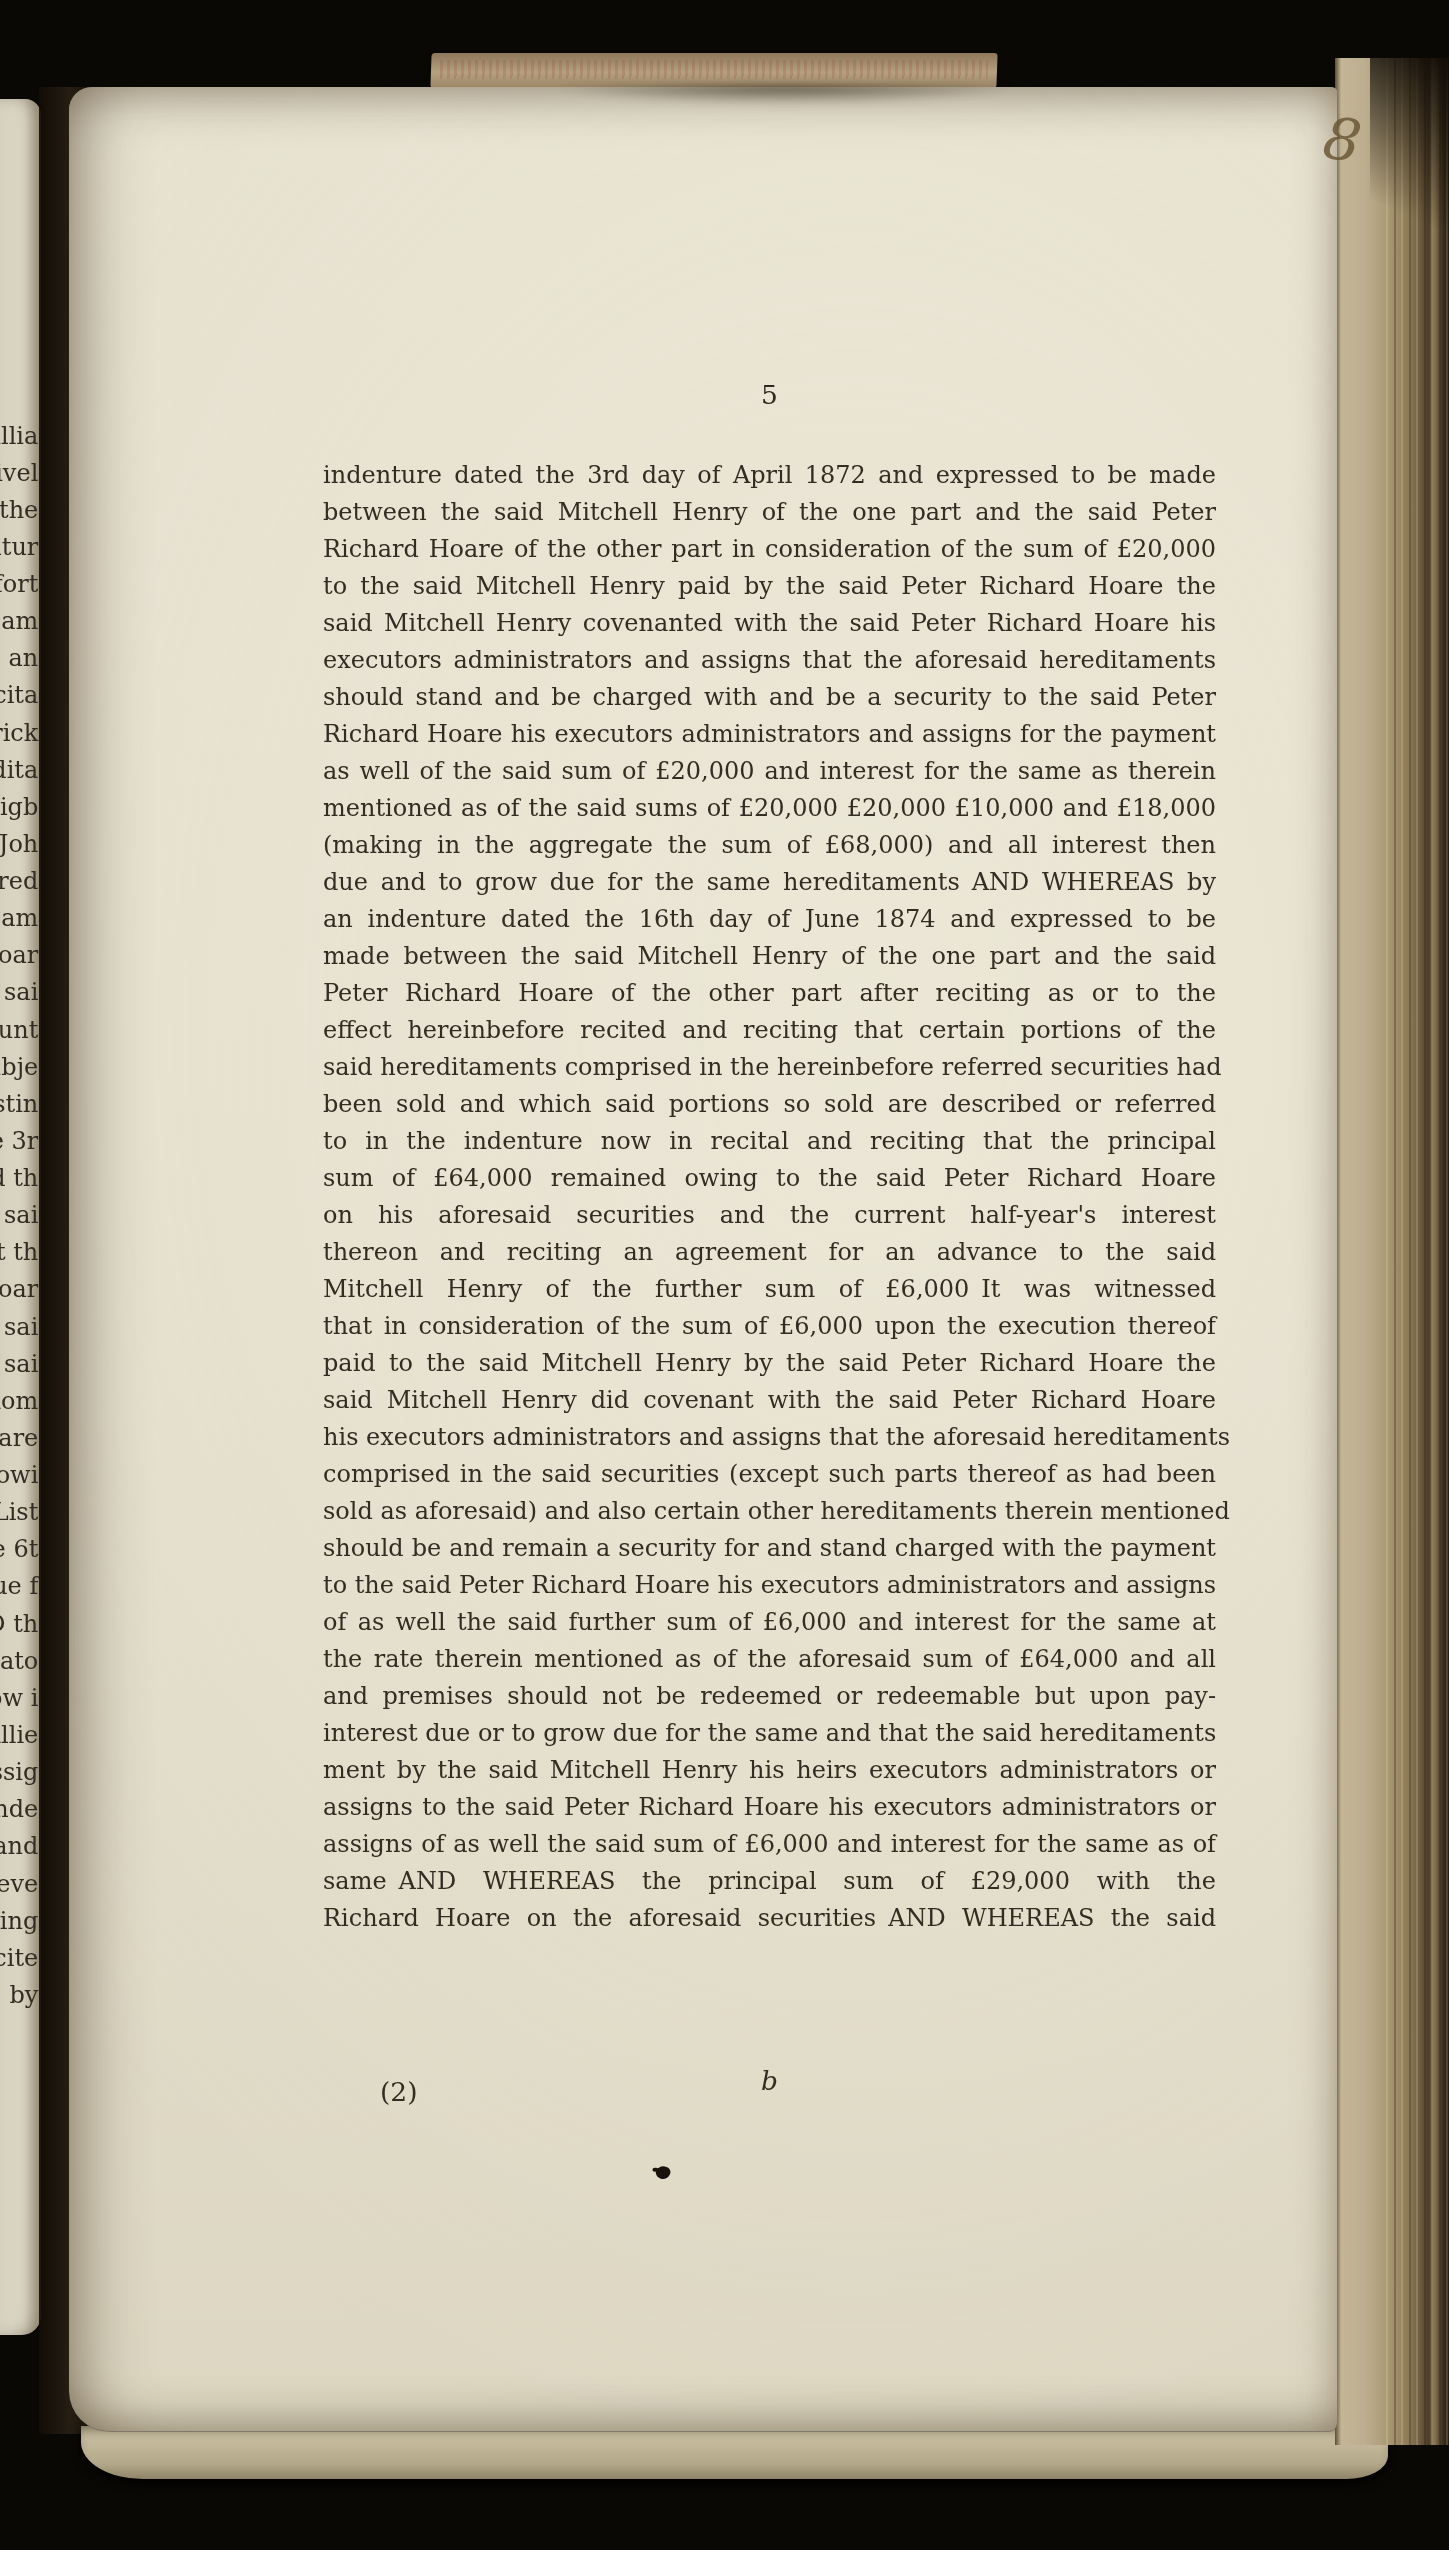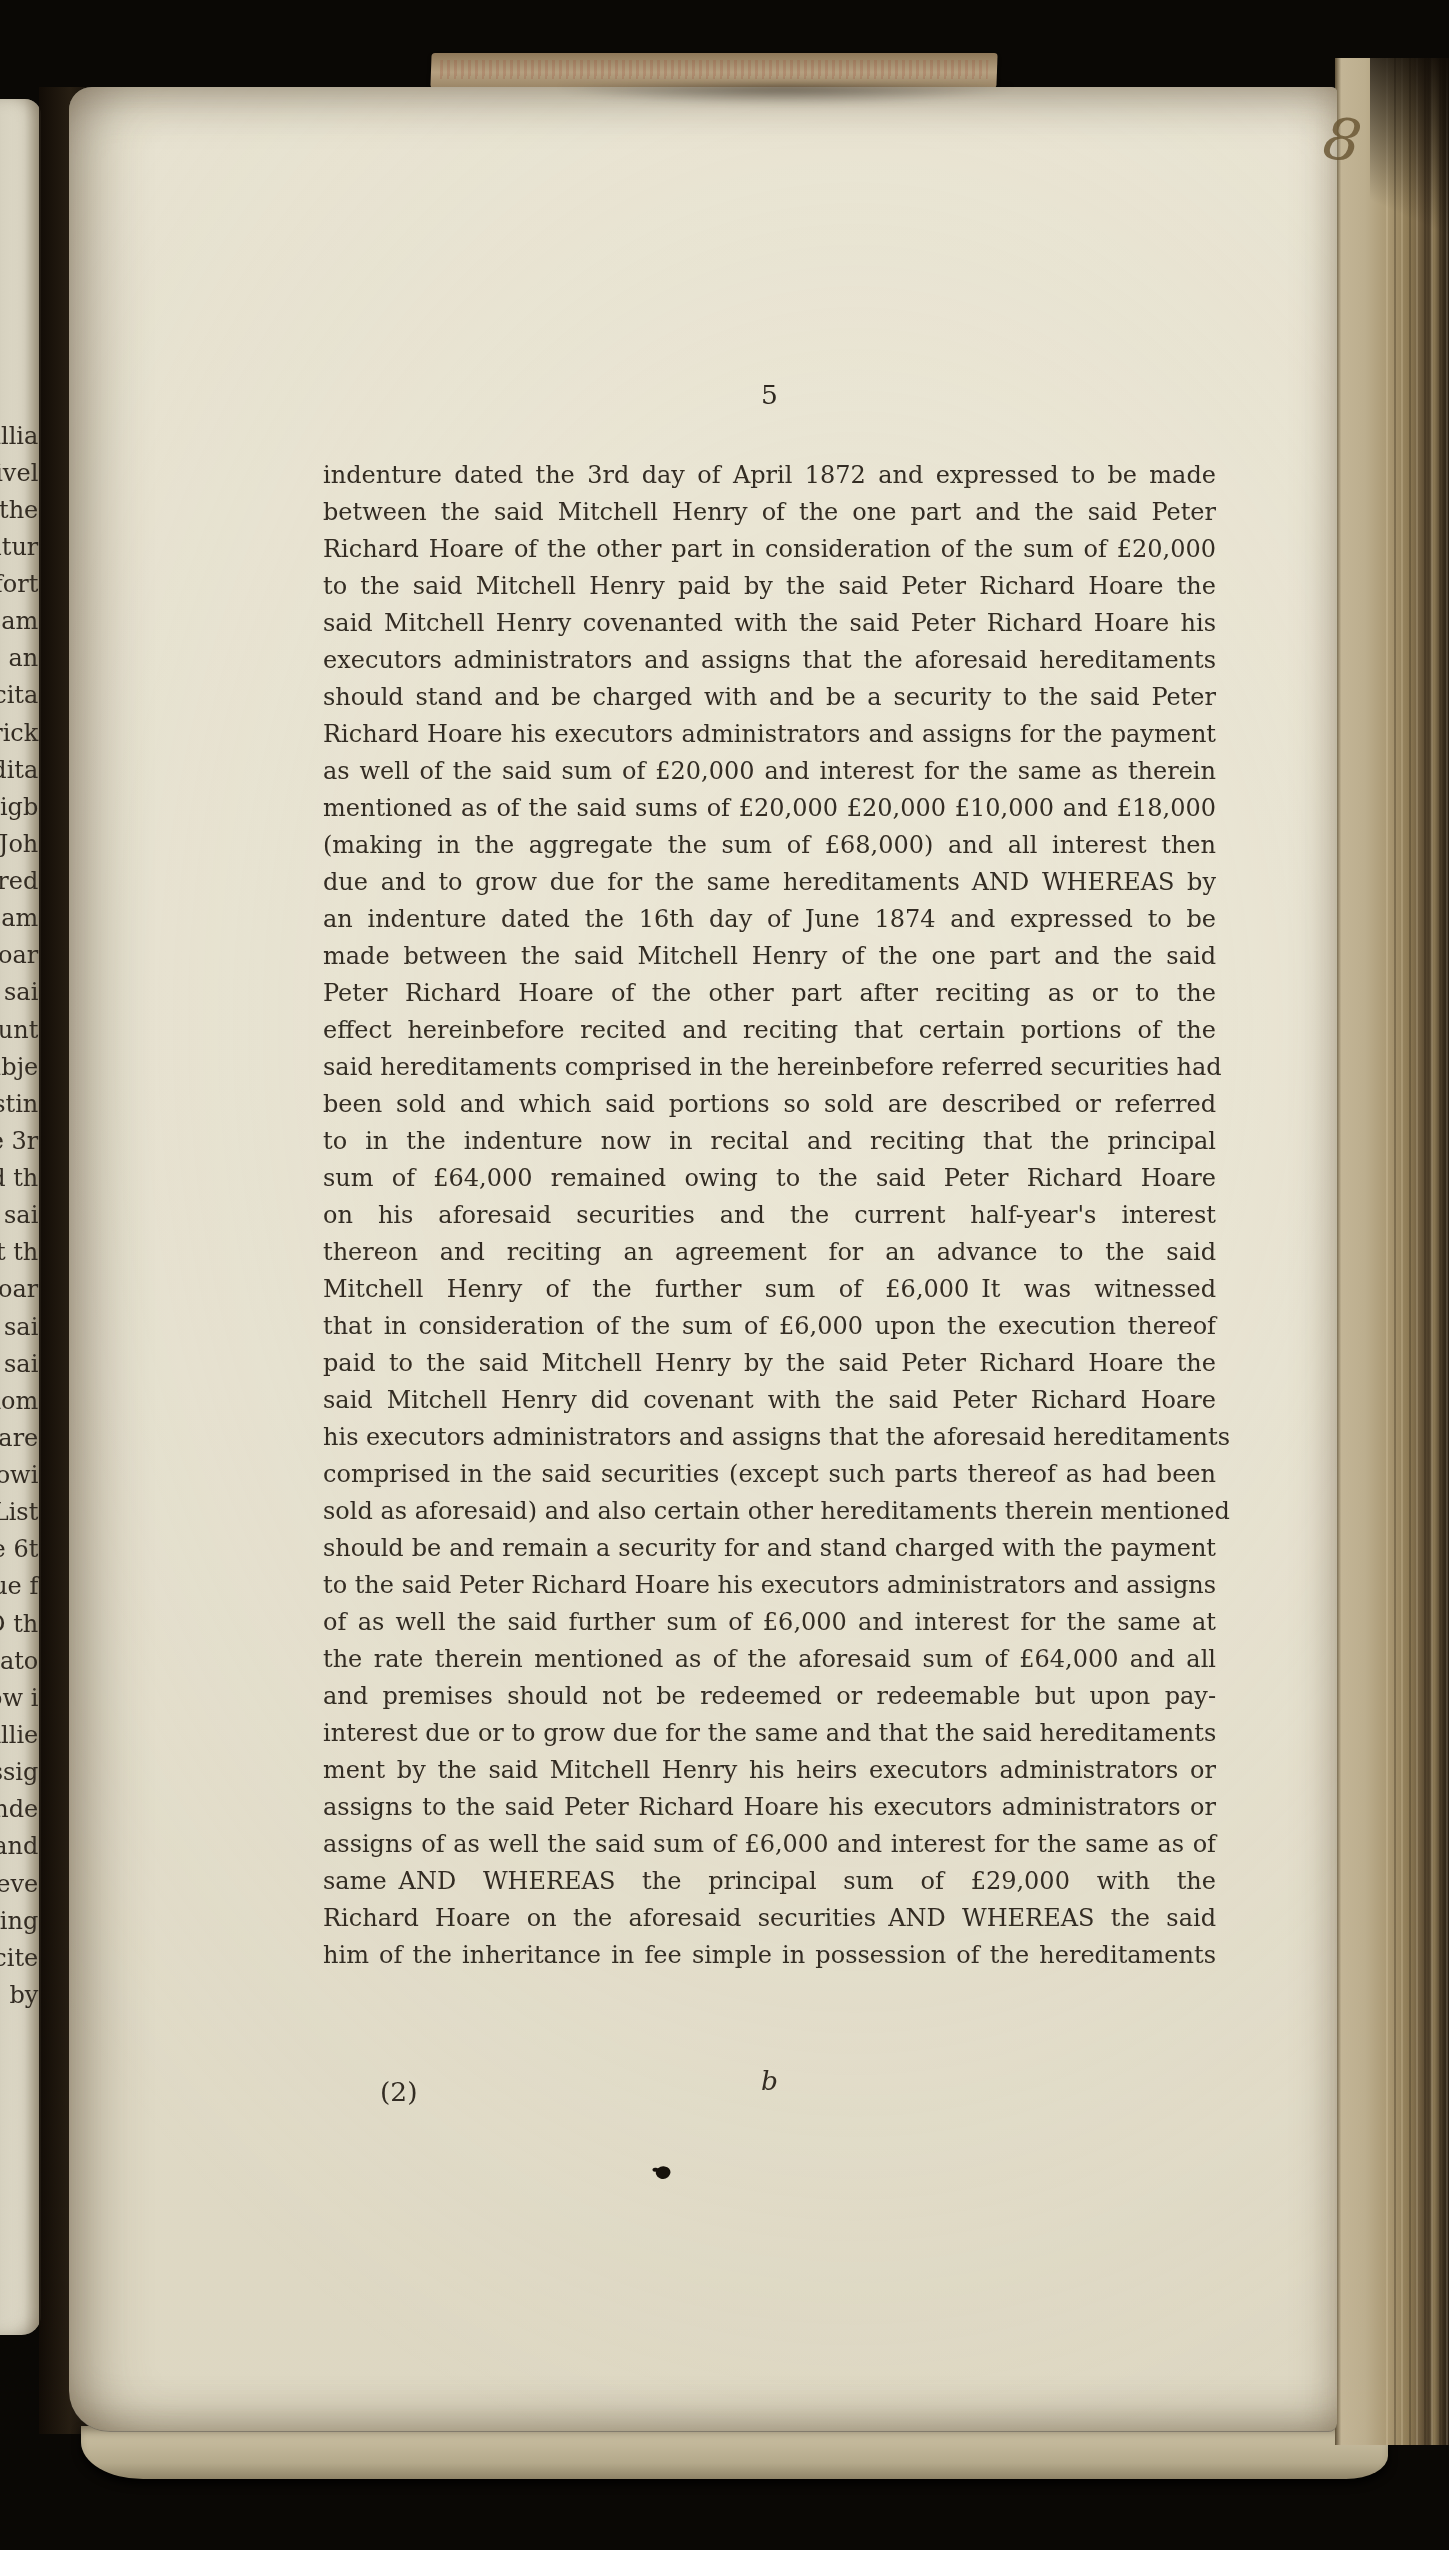--- a/index.html
+++ b/index.html
@@ -175,21 +175,20 @@
           <div class="tline">to the said Peter Richard Hoare his executors administrators and assigns</div>
           <div class="tline">of as well the said further sum of £6,000 and interest for the same at</div>
           <div class="tline">the rate therein mentioned as of the aforesaid sum of £64,000 and all</div>
           <div class="tline">and premises should not be redeemed or redeemable but upon pay-</div>
           <div class="tline">interest due or to grow due for the same and that the said hereditaments</div>
           <div class="tline">ment by the said Mitchell Henry his heirs executors administrators or</div>
           <div class="tline">assigns to the said Peter Richard Hoare his executors administrators or</div>
           <div class="tline">assigns of as well the said sum of £6,000 and interest for the same as of</div>
           <div class="tline">same AND WHEREAS the principal sum of £29,000 with the</div>
           <div class="tline">Richard Hoare on the aforesaid securities AND WHEREAS the said</div>
-          <div class="tline">him of the inheritance in fee simple in possession of the hereditaments</div>
         </div>
     </div>
 
     <div class="footer-left">(2)</div>
     <div class="footer-center">b</div>
 
     <div class="ink-blot"></div>
   </div>
 
   <div class="fore-edge">

